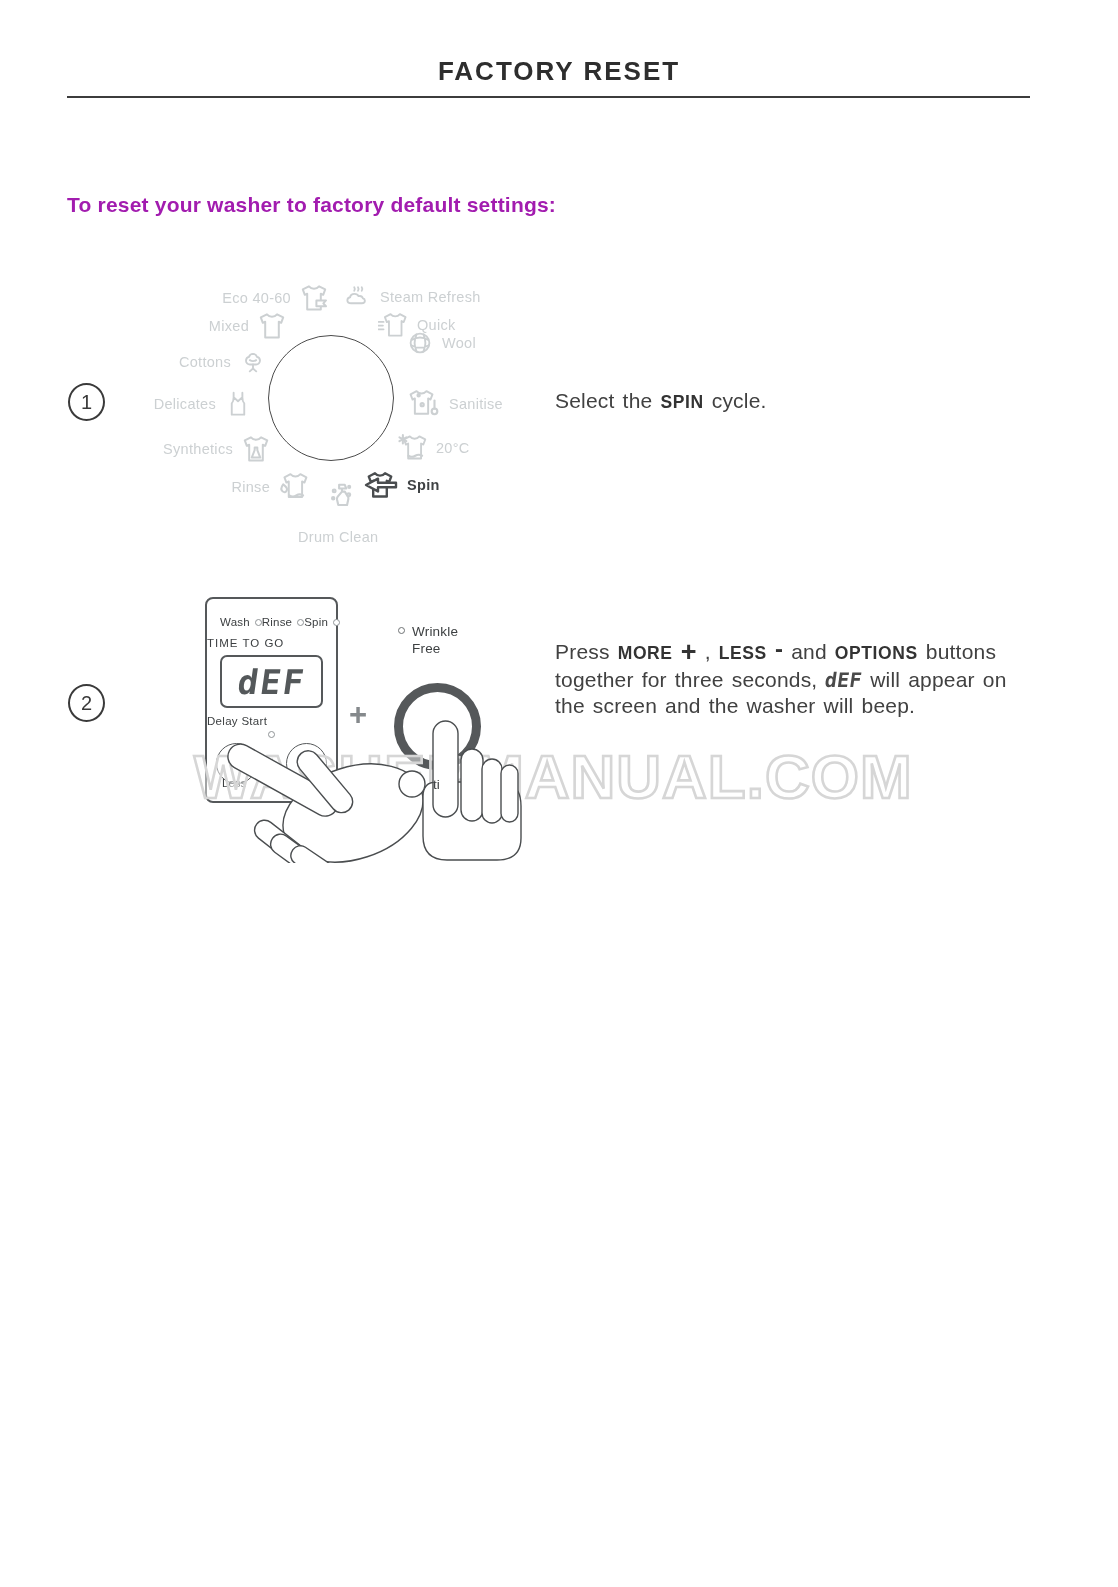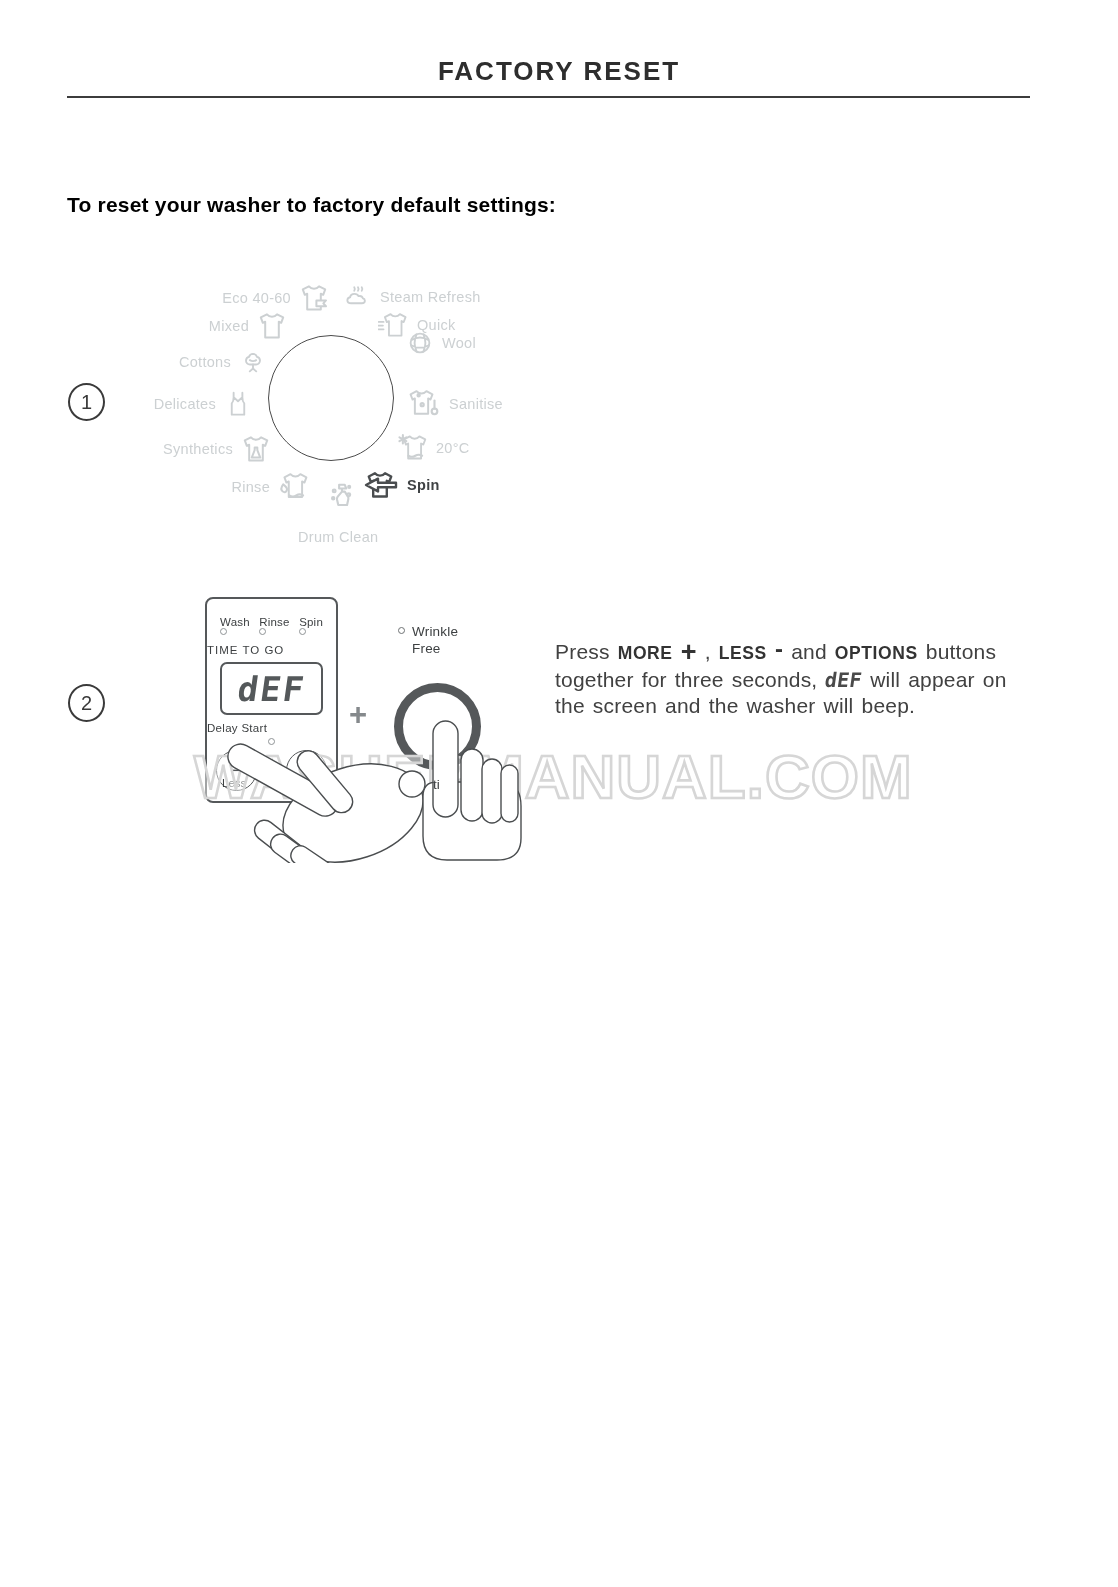--- a/index.html
+++ b/index.html
@@ -5,21 +5,21 @@
   * { margin:0; padding:0; box-sizing:border-box; }
   html,body { background:#ffffff; }
   body { font-family:"Liberation Sans", sans-serif; color:#414141; }
   .page { position:relative; width:1118px; height:1354px; background:#fff; margin:0 auto; overflow:hidden; }
 
   
   .title { position:absolute; top:56px; left:0; width:100%; text-align:center;
            font-size:26px; font-weight:700; letter-spacing:2px; color:#2e2e2e; }
   .title-rule { position:absolute; top:96px; left:67px; width:963px; border-bottom:2px solid #3c3c3c; }
   .intro { position:absolute; top:125px; left:67px; font-size:21px; letter-spacing:.2px; word-spacing:2px; color:#414141; }
-  .subheading { position:absolute; top:193px; left:67px; font-size:21px; font-weight:700; letter-spacing:.2px; color:#000000; }
+  .subheading { position:absolute; top:193px; left:67px; font-size:21px; font-weight:700; letter-spacing:.2px; color:#a21caf; }
 
   
   .step-num { position:absolute; width:37px; height:38px; border:2px solid #3a3a3a; border-radius:50%;
               display:flex; align-items:center; justify-content:center; font-size:20px; color:#3a3a3a; background:#fff; }
   .step-num--1 { left:68px; top:383px; }
   .step-num--2 { left:68px; top:684px; }
 
   
   .step-text { position:absolute; left:555px; width:480px; font-size:21px; line-height:26.5px;
                letter-spacing:.2px; word-spacing:2px; color:#414141; z-index:7; }
@@ -54,21 +54,21 @@
   .pos-synthetics { right:268px; top:153px; }
   .pos-20c        { left:236px;  top:151px;text-align:right; }
   .pos-rinse      { right:230px; top:190px; }
   .pos-drumclean  { left:138px;  top:197px; }
   .pos-spin       { left:200px;  top:188px; }
 
   
   .panel { position:absolute; left:205px; top:597px; width:133px; height:206px;
            border:2px solid #55585a; border-radius:8px; background:#fff; z-index:2; }
   .leds-row { display:flex; justify-content:space-between; padding:0 13px; margin-top:17px; }
-  .led-col { display:flex; flex-direction:column; align-items:flex-start; 
+  .led-col { display:flex; flex-direction:row; align-items:center; gap:5px;
              font-size:11.5px; color:#3d4042; letter-spacing:.2px; }
   .led { width:7px; height:7px; border:1.3px solid #8f9496; border-radius:50%; background:#fff; }
   .ttg { margin-top:9px; text-align:left; font-size:11.5px; letter-spacing:1px; color:#3d4042; }
   .display { margin:6px auto 0; width:103px; height:53px; border:2px solid #55585a; border-radius:7px;
              display:flex; align-items:center; justify-content:center; }
   .display .seg { font-size:34px; letter-spacing:2px; color:#54585a; }
   .delay { margin-top:7px; text-align:left; font-size:11.5px; letter-spacing:.3px; color:#3d4042; }
   .delay-led { margin:4px auto 0; }
   .btn-row { display:flex; justify-content:space-between; padding:0 9px; margin-top:5px; }
   .round-btn { width:41px; height:41px; border:1.6px solid #55585a; border-radius:50%; background:#fff;
@@ -220,20 +220,23 @@
 
     <div class="cycle cycle--selected pos-spin">
       <svg class="ic ic--dark" width="40" height="34" viewBox="0 0 30 24">
         <use href="#tshirt" transform="translate(3,0)" fill="#fff"></use>
         <path d="M27 10.3 H13.5 V7.2 L4.5 12 L13.5 16.8 V13.7 H27 Z" fill="#fff"></path>
       </svg>
       <span>Spin</span>
     </div>
   </div>
 
+  <div class="step-text step-text--1">
+    <span>Select the </span><span class="tok">SPIN</span><span> cycle.</span>
+  </div>
 
   <div class="step-num step-num--2">
     <span>2</span>
   </div>
 
   <div class="panel">
     <div class="leds-row">
       <div class="led-col">
         <span>Wash</span>
         <span class="led"></span>

